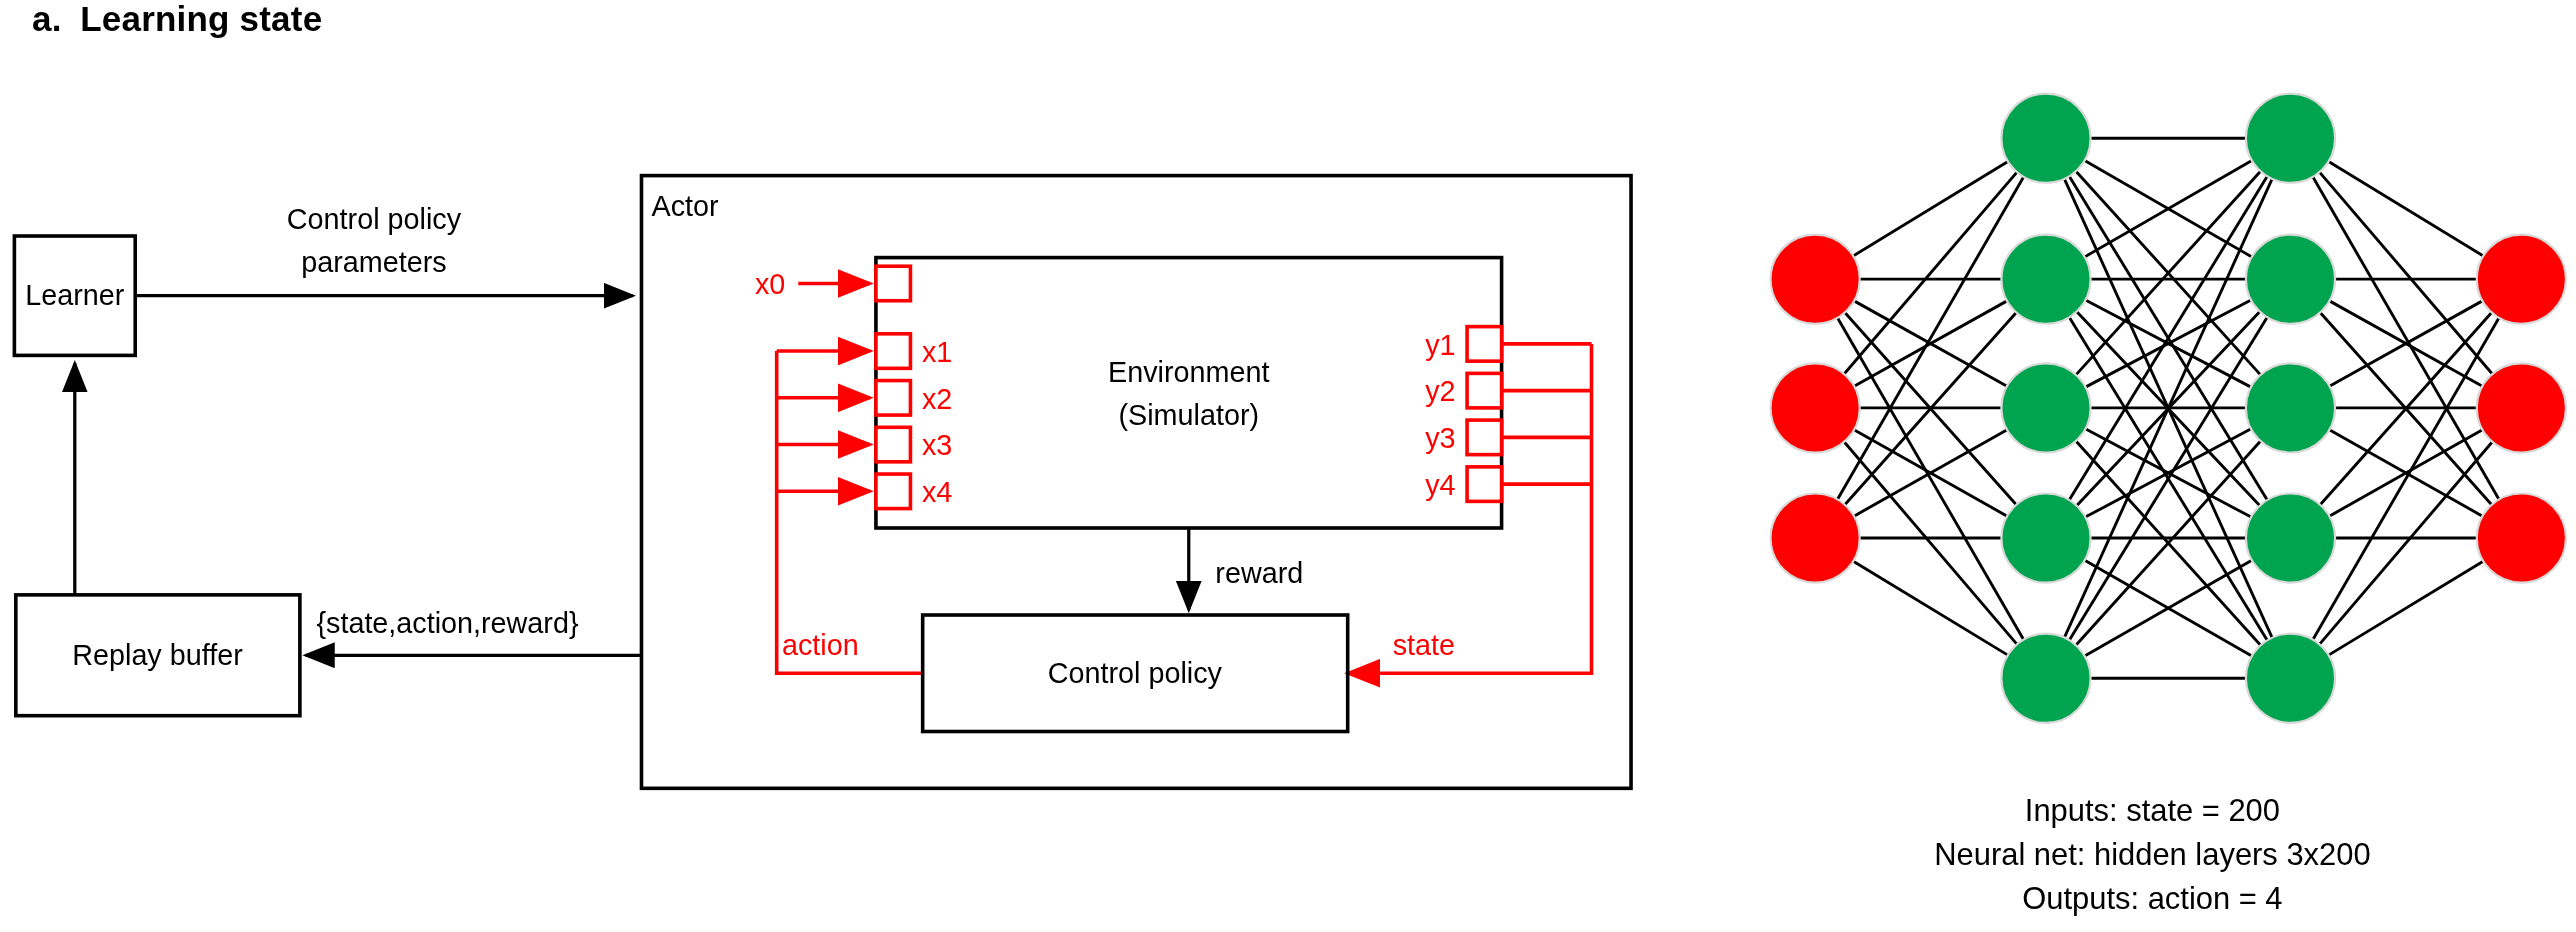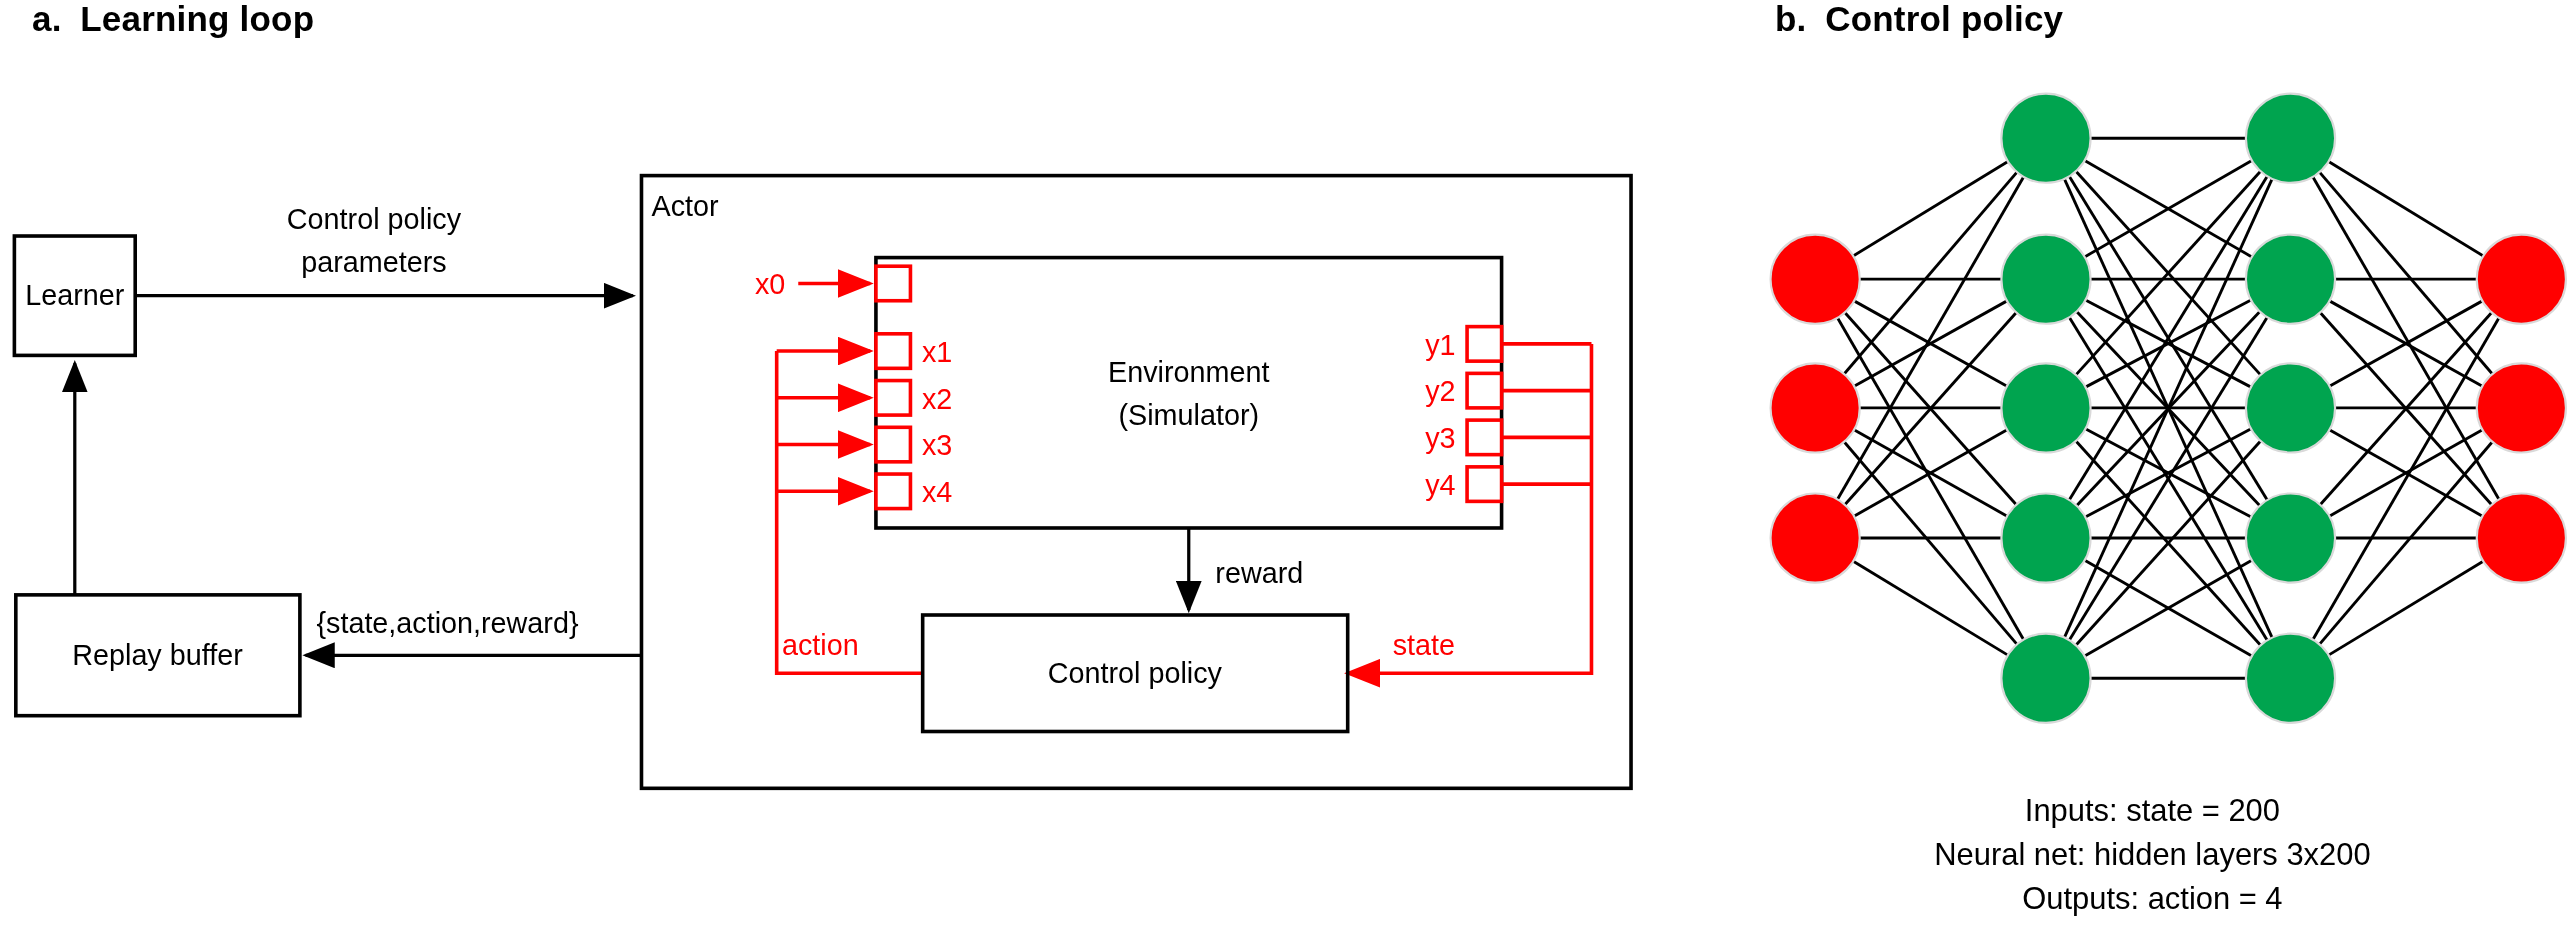--- a/index.html
+++ b/index.html
@@ -21,26 +21,23 @@
   .nn-edge{stroke:#000;stroke-width:4;fill:none;}
   .node-in,.node-out{fill:#ff0000;stroke:#d9d9d9;stroke-width:3;}
   .node-hid{fill:#00a44f;stroke:#d9d9d9;stroke-width:3;}
 </style>
 </head>
 <body>
 
 <div id="stage">
 
   <div class="panel-title" style="left:32px;top:-1.4px;">
-    <span class="title-letter">a.</span><span>Learning loop</span>
+    <span class="title-letter">a.</span><span>Learning state</span>
   </div>
 
-  <div class="panel-title" style="left:1775px;top:-1.4px;">
-    <span class="title-letter">b.</span><span>Control policy</span>
-  </div>
 
   <svg viewBox="0 0 3582 1297" xmlns="http://www.w3.org/2000/svg">
     <defs>
       <marker id="ah-blk" markerWidth="10" markerHeight="8" refX="9" refY="4" orient="auto" markerUnits="strokeWidth">
         <path d="M0,0 L10,4 L0,8 z" fill="#000"></path>
       </marker>
       <marker id="ah-red" markerWidth="10" markerHeight="8" refX="9" refY="4" orient="auto" markerUnits="strokeWidth">
         <path d="M0,0 L10,4 L0,8 z" fill="#ff0000"></path>
       </marker>
     </defs>

